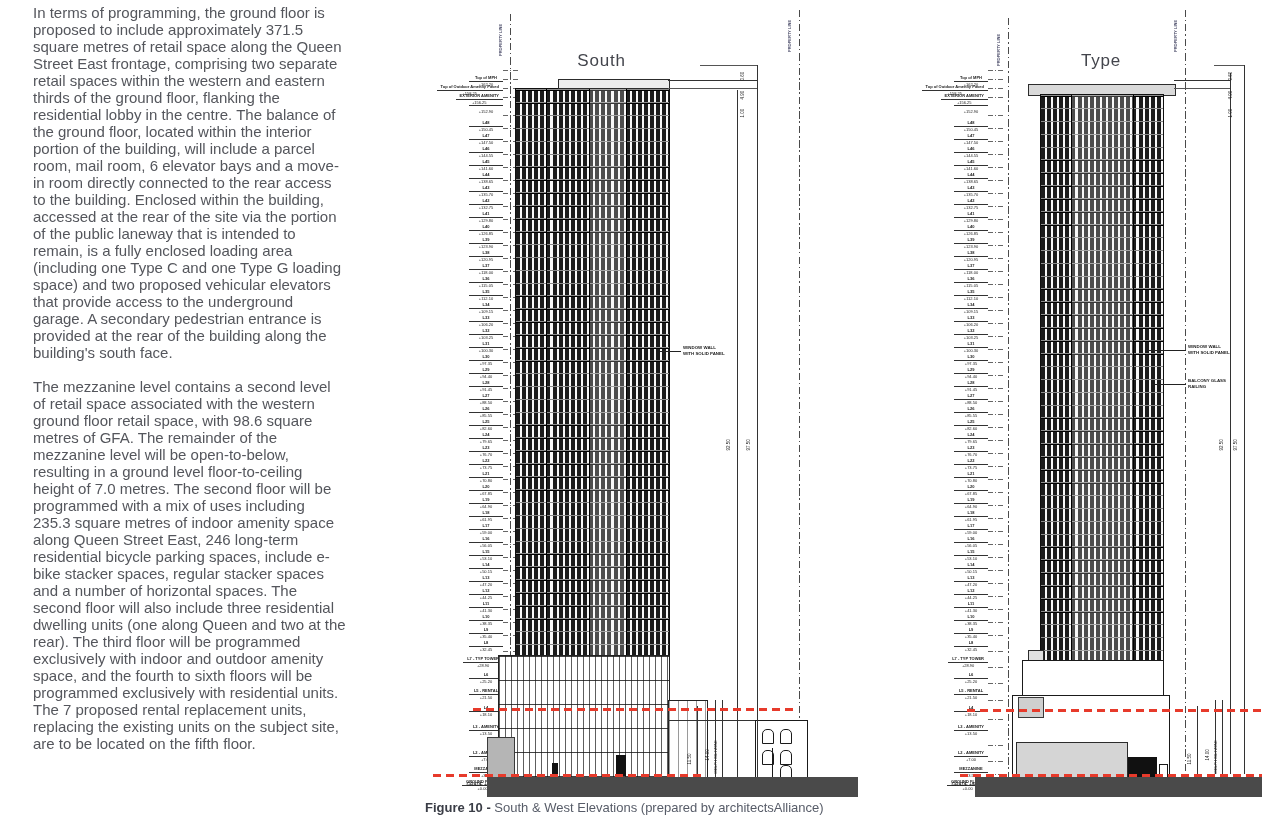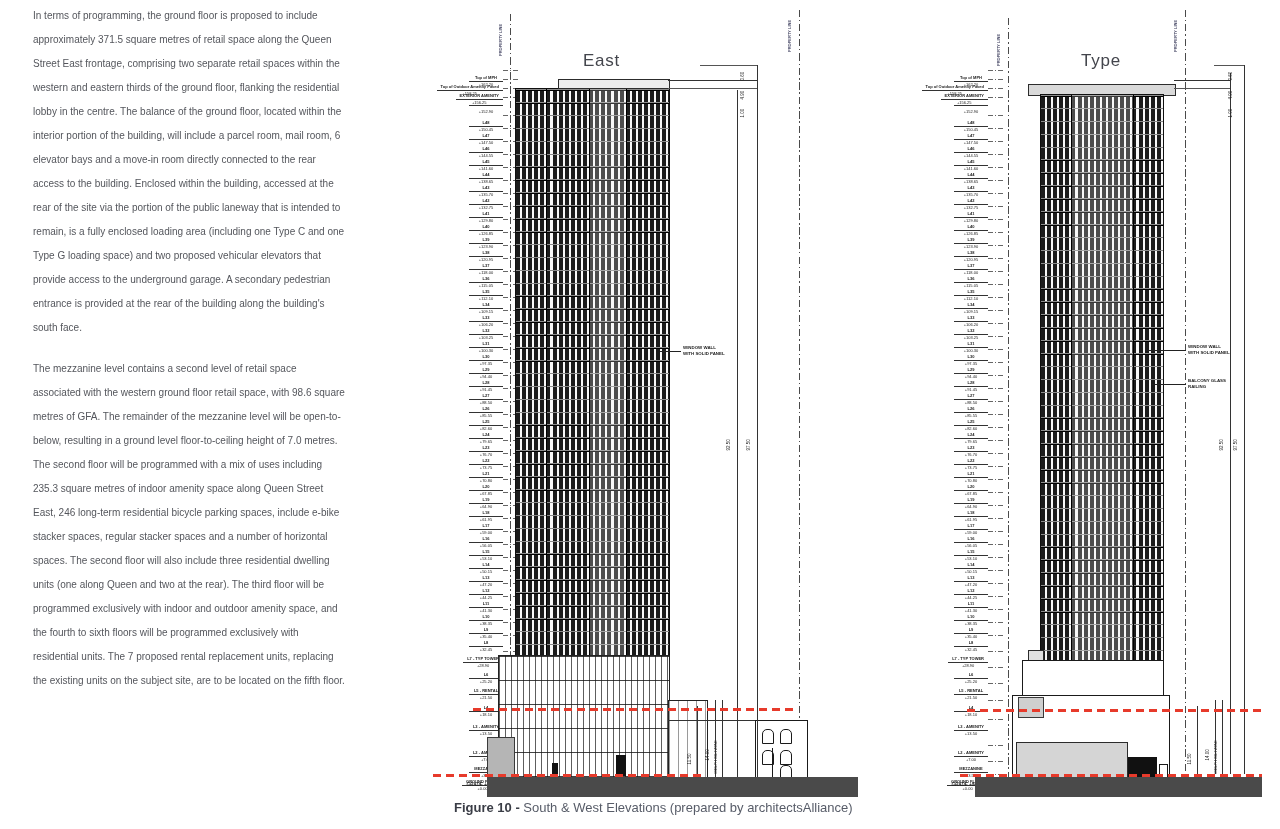--- a/index.html
+++ b/index.html
@@ -1,23 +1,23 @@
 <!DOCTYPE html>
 <html><head>
 <meta charset="utf-8">
 <style>
   html,body{margin:0;padding:0;background:#fff;}
   .page{position:relative;width:1280px;height:829px;background:#fff;overflow:hidden;
         font-family:"Liberation Sans",sans-serif;}
   
   .article{position:absolute;left:33px;top:4px;width:313px;color:#54565c;
-           font-size:10px;line-height:24px;}
+           font-size:15px;line-height:17px;}
   .article p{margin:0 0 17px 0;}
   
-  .caption{position:absolute;left:425px;top:800px;font-size:13px;color:#575c68;margin-left:29px;}
+  .caption{position:absolute;left:425px;top:800px;font-size:13px;color:#575c68;}
   .caption b{color:#3a3d46;font-weight:bold;}
   .elev-title{position:absolute;font-size:17px;color:#43454c;letter-spacing:.8px;text-align:center;}
   
   .levels{position:absolute;top:0;height:800px;width:100px;}
   .lvl{position:absolute;right:17px;text-align:center;line-height:1.15;transform:translateY(-5px);color:#222;}
   .lvl .ll{display:inline-block;font-size:4px;font-weight:bold;border-bottom:1px solid #333;
            padding:0 4px .5px 4px;min-width:26px;white-space:nowrap;}
   .lvl .lv{display:block;font-size:4px;}
   .lvl::after{content:"";position:absolute;left:100%;top:5px;width:16px;height:1px;
       background:repeating-linear-gradient(90deg,#666 0 5px,transparent 5px 7px,#666 7px 8px,transparent 8px 10px);}
@@ -58,21 +58,21 @@
 </head>
 <body>
 
 <div class="page">
 
   <div class="article">
     <p>In terms of programming, the ground floor is proposed to include approximately 371.5 square metres of retail space along the Queen Street East frontage, comprising two separate retail spaces within the western and eastern thirds of the ground floor, flanking the residential lobby in the centre. The balance of the ground floor, located within the interior portion of the building, will include a parcel room, mail room, 6 elevator bays and a move-in room directly connected to the rear access to the building. Enclosed within the building, accessed at the rear of the site via the portion of the public laneway that is intended to remain, is a fully enclosed loading area (including one Type C and one Type G loading space) and two proposed vehicular elevators that provide access to the underground garage. A secondary pedestrian entrance is provided at the rear of the building along the building's south face.</p>
     <p>The mezzanine level contains a second level of retail space associated with the western ground floor retail space, with 98.6 square metres of GFA. The remainder of the mezzanine level will be open-to-below, resulting in a ground level floor-to-ceiling height of 7.0 metres. The second floor will be programmed with a mix of uses including 235.3 square metres of indoor amenity space along Queen Street East, 246 long-term residential bicycle parking spaces, include e-bike stacker spaces, regular stacker spaces and a number of horizontal spaces. The second floor will also include three residential dwelling units (one along Queen and two at the rear). The third floor will be programmed exclusively with indoor and outdoor amenity space, and the fourth to sixth floors will be programmed exclusively with residential units. The 7 proposed rental replacement units, replacing the existing units on the subject site, are to be located on the fifth floor.</p>
   </div>
 
-  <div class="elev-title" style="left:525px;top:51px;width:153px;">East</div>
+  <div class="elev-title" style="left:525px;top:51px;width:153px;">South</div>
 
   <div class="levels" style="left:420px;">
       <div class="lvl" style="top: 70px;"><span class="ll">Top of MPH</span><span class="lv">+162.20</span></div>
       <div class="lvl" style="top: 79px;"><span class="ll">Top of Outdoor Amenity Paved</span><span class="lv">+158.25</span></div>
       <div class="lvl" style="top: 88px;"><span class="ll">EXTERIOR AMENITY</span><span class="lv">+156.25</span></div>
       <div class="lvl" style="top: 97px;"><span class="ll"></span><span class="lv">+152.90</span></div>
       <div class="lvl" style="top: 115px;"><span class="ll">L48</span><span class="lv">+150.45</span></div>
       <div class="lvl" style="top: 128px;"><span class="ll">L47</span><span class="lv">+147.50</span></div>
       <div class="lvl" style="top: 141px;"><span class="ll">L46</span><span class="lv">+144.55</span></div>
       <div class="lvl" style="top: 154px;"><span class="ll">L45</span><span class="lv">+141.60</span></div>

